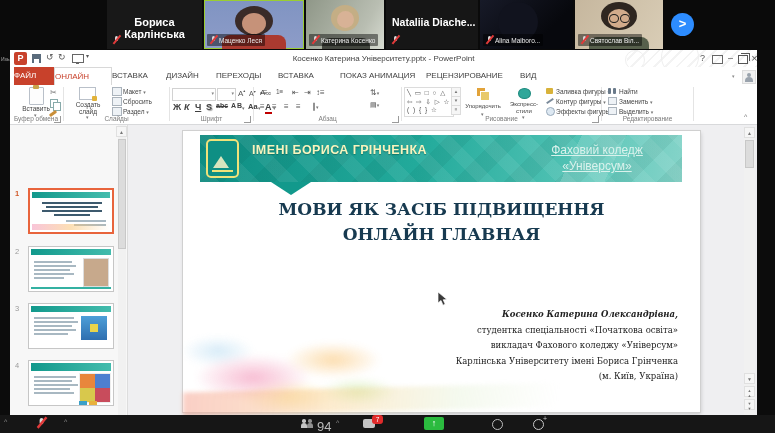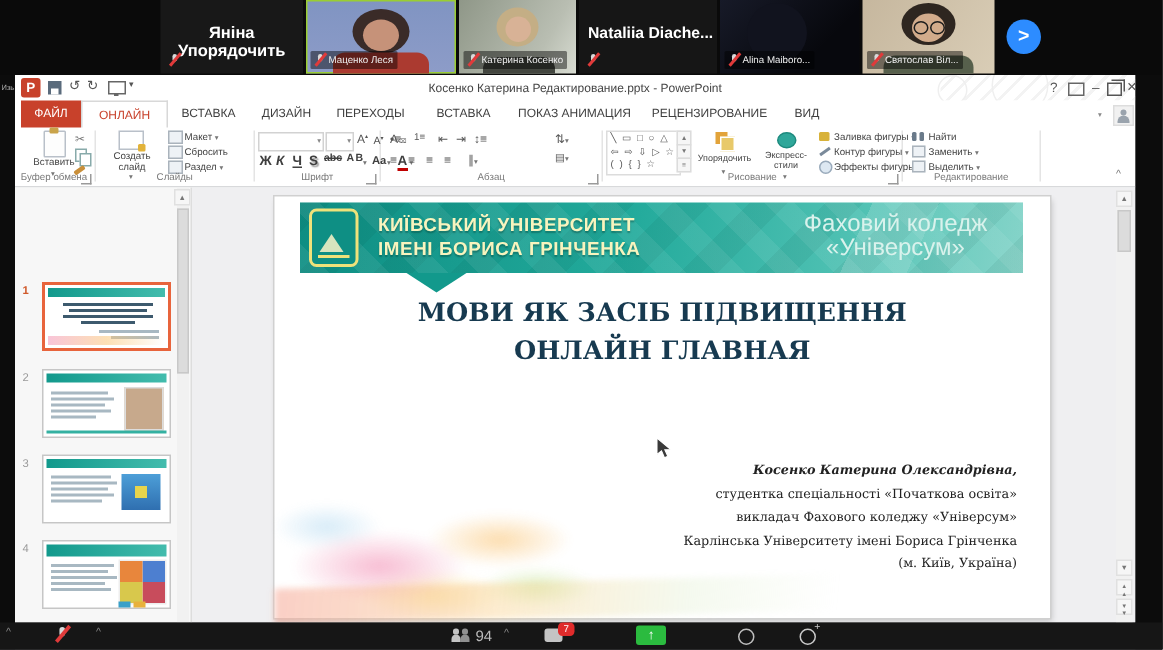--- a/index.html
+++ b/index.html
@@ -49,21 +49,21 @@
   .floppy::after{content:"";position:absolute;left:2px;bottom:0;width:5px;height:4px;background:#fff;}
   .monitor{position:absolute;left:62px;top:4px;width:10px;height:7px;border:1px solid #666;}
   .monitor::after{content:"";position:absolute;left:3px;top:7px;width:3px;height:2px;background:#666;}
   .wtitle{position:absolute;left:150px;right:150px;top:4px;text-align:center;font-size:8px;color:#454545;white-space:nowrap;}
   .wctl{position:absolute;top:2px;width:13px;height:13px;text-align:center;line-height:13px;font-size:9px;color:#555;}
   .ribbonbox{position:absolute;top:5px;width:9px;height:7px;border:1px solid #666;}
   .restorebox{position:absolute;top:5px;width:8px;height:7px;border:1px solid #555;}
   .restorebox::after{content:"";position:absolute;left:2px;top:-3px;width:8px;height:7px;border:1px solid #555;border-bottom:none;border-left:none;}
 
   .tabrow{position:absolute;left:0;top:17px;width:747px;height:18px;background:#fff;}
-  .tab{position:absolute;top:0;height:32px;line-height:18px;text-align:center;font-size:8px;color:#3f3f3f;cursor:pointer;}
+  .tab{position:absolute;top:0;height:32px;line-height:18px;text-align:left;font-size:8px;color:#3f3f3f;cursor:pointer;}
   .tab.file{background:#c8412b;color:#fff;}
   .tab.active{background:#fff;border:1px solid #d8d8d8;border-bottom:none;color:#c8412b;box-sizing:border-box;}
   .signin-person{position:absolute;width:12px;height:12px;background:#f1f1f1;border:1px solid #ddd;}
   .signin-person::before{content:"";position:absolute;left:4px;top:1.5px;width:4px;height:4px;border-radius:50%;background:#9aa3ad;}
   .signin-person::after{content:"";position:absolute;left:2px;top:6px;width:8px;height:5px;border-radius:4px 4px 0 0;background:#9aa3ad;}
 
   #ribbon{position:absolute;left:0;top:35px;width:747px;height:39px;background:#fff;border-bottom:1px solid #d8d9db;box-sizing:content-box;}
   .vline{position:absolute;top:2px;height:34px;width:1px;background:#e4e4e4;}
   .grplabel{position:absolute;top:30px;font-size:6.5px;color:#7a7a7a;text-align:center;white-space:nowrap;}
   .launcher{position:absolute;top:31px;width:6px;height:6px;border-right:1px solid #9a9a9a;border-bottom:1px solid #9a9a9a;}
@@ -121,22 +121,22 @@
                repeating-linear-gradient(-45deg,rgba(0,70,60,.08) 0 18px,transparent 18px 36px);}
   #banner::after{content:"";position:absolute;right:0;top:0;bottom:0;width:200px;
     background:linear-gradient(115deg,transparent 45%,rgba(255,255,255,.16) 45% 65%,rgba(255,255,255,.05) 65%);}
   .logo{position:absolute;left:6px;top:4px;width:33px;height:39px;background:#0e8f84;border:2px solid #efe27a;
     border-radius:5px;box-sizing:border-box;z-index:2;}
   .logo::before{content:"";position:absolute;left:5px;top:7px;width:0;height:0;
     border:8px solid transparent;border-bottom:12px solid rgba(250,245,200,.85);}
   .logo::after{content:"";position:absolute;left:4px;bottom:4px;width:21px;height:2px;background:#efe27a;}
   .univ{position:absolute;left:52px;top:7px;z-index:2;font-weight:bold;font-size:12.5px;line-height:16px;
     color:#f8f4be;letter-spacing:.4px;text-shadow:0 1px 1px rgba(0,60,50,.4);}
-  .college{position:absolute;left:318px;top:7px;width:158px;z-index:2;text-align:center;font-size:16px;line-height:16px;
-    color:#d9f2ec;}
+  .college{position:absolute;left:318px;top:7px;width:158px;z-index:2;text-align:center;font-size:12px;line-height:16px;
+    color:#d9f2ec;text-decoration:underline;}
   .chev{position:absolute;left:88px;top:51px;width:0;height:0;z-index:2;
     border-left:20px solid transparent;border-right:20px solid transparent;border-top:13px solid #12998c;}
   .stitle{position:absolute;left:20px;top:66px;width:477px;text-align:center;
     font-family:"DejaVu Serif","Liberation Serif",serif;font-weight:bold;font-size:17px;line-height:25px;color:#173a50;}
   .sauthors{position:absolute;right:22px;top:176px;width:380px;text-align:right;
     font-family:"DejaVu Serif","Liberation Serif",serif;font-size:8.5px;line-height:15.5px;color:#222;}
   .sauthors .bi{font-weight:bold;font-style:italic;}
   .wcolor{position:absolute;left:0;top:192px;width:250px;height:88px;filter:blur(3px);opacity:.85;
     background:radial-gradient(ellipse 90px 36px at 28% 62%,rgba(244,158,190,.8),transparent 65%),
                radial-gradient(ellipse 80px 30px at 60% 42%,rgba(250,198,120,.7),transparent 60%),
@@ -152,21 +152,21 @@
   .sidestrip{position:absolute;top:50px;height:383px;background:#0c0c0c;z-index:40;}
 </style>
 </head>
 <body>
 
 <div id="app">
 
   <div class="abs" style="left:0;top:0;width:775px;height:50px;background:#0a0a0a;">
 
     <div class="tile" style="left:107px;width:95px;background:#181818;">
-      <div class="bigname" style="top:16px;font-size:11px;">Яніна Упорядочить</div>
+      <div class="bigname" style="top:16px;font-size:11px;">Бориса Карлінська</div>
       <span class="mic" style="position:absolute;left:6px;bottom:4px;"></span>
     </div>
 
     <div class="tile" style="left:204px;width:100px;background:linear-gradient(180deg,#8094c2,#8d9cc8);outline:1px solid #9acd32;outline-offset:-1px;">
       <span class="head" style="left:31px;top:6px;width:38px;height:30px;background:#3a2b28;"></span>
       <span class="head" style="left:38px;top:13px;width:24px;height:21px;background:#c69279;"></span>
       <span class="torso" style="left:18px;bottom:-4px;width:64px;height:18px;background:#ab3a30;"></span>
       <span class="namechip">
         <span class="mic"></span>
         <span>Маценко Леся</span>
@@ -221,21 +221,21 @@
     <div class="abs" style="left:0;top:0;width:747px;height:17px;background:#fff;">
       <div class="deco-stripes"></div>
       <div class="deco-circle" style="right:58px;top:-12px;width:36px;height:36px;"></div>
       <div class="deco-circle" style="right:112px;top:0;width:18px;height:18px;"></div>
       <div class="ppticon">P</div>
       <div class="floppy"></div>
       <div class="qat" style="left:36px;">↺</div>
       <div class="qat" style="left:48px;">↻</div>
       <div class="monitor"></div>
       <div class="qat" style="left:76px;font-size:6px;">▾</div>
-      <div class="wtitle">Косенко Катерина Редактирование.pptx - PowerPoint</div>
+      <div class="wtitle">Косенко Катерина Університету.pptx - PowerPoint</div>
       <div class="wctl" style="left:686px;">?</div>
       <div class="ribbonbox" style="left:702px;"></div>
       <div class="wctl" style="left:714px;">–</div>
       <div class="restorebox" style="left:728px;"></div>
       <div class="wctl" style="left:738px;font-size:11px;">×</div>
     </div>
 
     <div class="tabrow">
       <div class="tab file" style="left:4px;width:40px;">ФАЙЛ</div>
       <div class="tab active" style="left:44px;width:58px;">ОНЛАЙН</div>
@@ -423,21 +423,20 @@
         <div class="scrollbtn" style="left:-2px;top:1px;">▲</div>
         <div class="scrollthumb" style="left:0;top:14px;width:8px;height:110px;"></div>
       </div>
     </div>
 
     <div id="canvas">
       <div id="slide">
         <div id="banner">
           <div class="logo"></div>
           <div class="univ">
-            <div>КИЇВСЬКИЙ УНІВЕРСИТЕТ</div>
             <div>ІМЕНІ БОРИСА ГРІНЧЕНКА</div>
           </div>
           <div class="college">
             <div>Фаховий коледж</div>
             <div>«Універсум»</div>
           </div>
         </div>
         <div class="chev"></div>
         <div class="stitle">
           <div>МОВИ ЯК ЗАСІБ ПІДВИЩЕННЯ</div>
@@ -470,21 +469,21 @@
       </svg>
   </div>
 
   <div id="zoombar">
     <span class="zb caret" style="left:4px;top:3px;">^</span>
     <span class="mic" style="position:absolute;left:38px;top:3px;transform:scale(1.25);"></span>
     <span class="zb caret" style="left:64px;top:3px;">^</span>
 
     <span class="person" style="position:absolute;left:300px;top:4px;"></span>
     <span class="person" style="position:absolute;left:306px;top:4px;opacity:.7;"></span>
-    <span class="zb" style="left:317px;top:4px;font-size:10px;">94</span>
+    <span class="zb" style="left:317px;top:4px;font-size:13px;">94</span>
     <span class="zb caret" style="left:336px;top:4px;">^</span>
 
     <span class="bubble" style="position:absolute;left:363px;top:4px;">
       <span class="badge">7</span>
     </span>
 
     <span class="sharebtn" style="left:424px;top:2px;">↑</span>
     <span class="recdot" style="left:492px;top:4px;"></span>
     <span class="smiley" style="left:533px;top:4px;"></span>
   </div>

